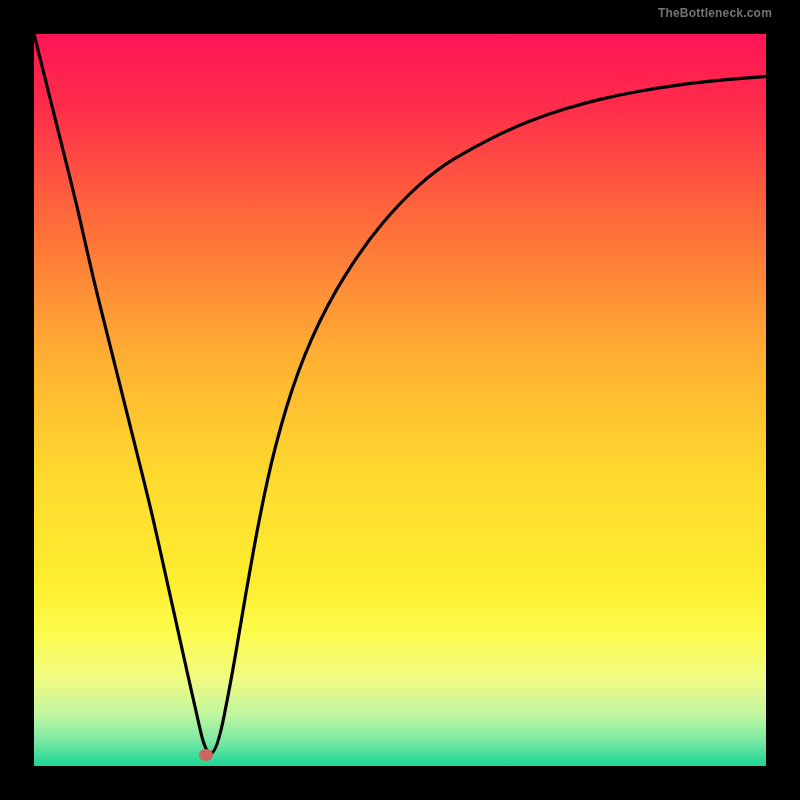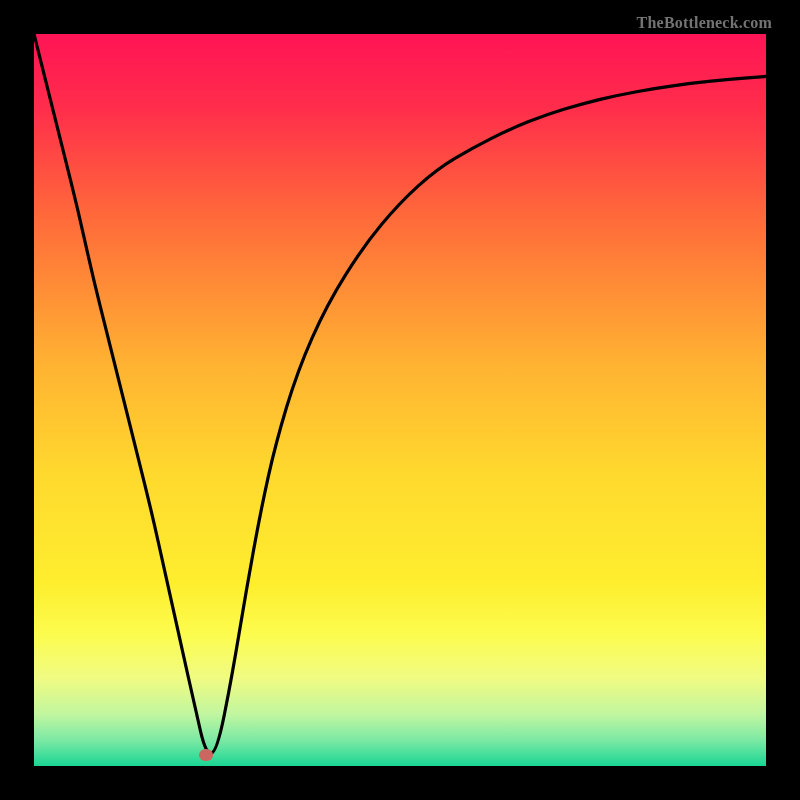--- a/index.html
+++ b/index.html
@@ -23,26 +23,25 @@
     left: 0; top: 0; width: 100%; height: 100%;
   }
   .curve-svg {
     position: absolute;
     left: 0; top: 0; width: 100%; height: 100%;
   }
   .watermark {
     position: absolute;
     top: 6px;
     right: 28px;
-    font-family: Liberation Serif, serif;
-    font-size: 16px;
+    font-family: Liberation Sans, sans-serif;
+    font-size: 12px;
     font-weight: 600;
     color: #737373;
     letter-spacing: 0.2px;
-    margin-top: 8px;
   }
   .marker {
     position: absolute;
     width: 14px;
     height: 12px;
     background: #cc6660;
     border-radius: 50% / 55%;
     transform: translate(-50%, -50%);
   }
 </style>

